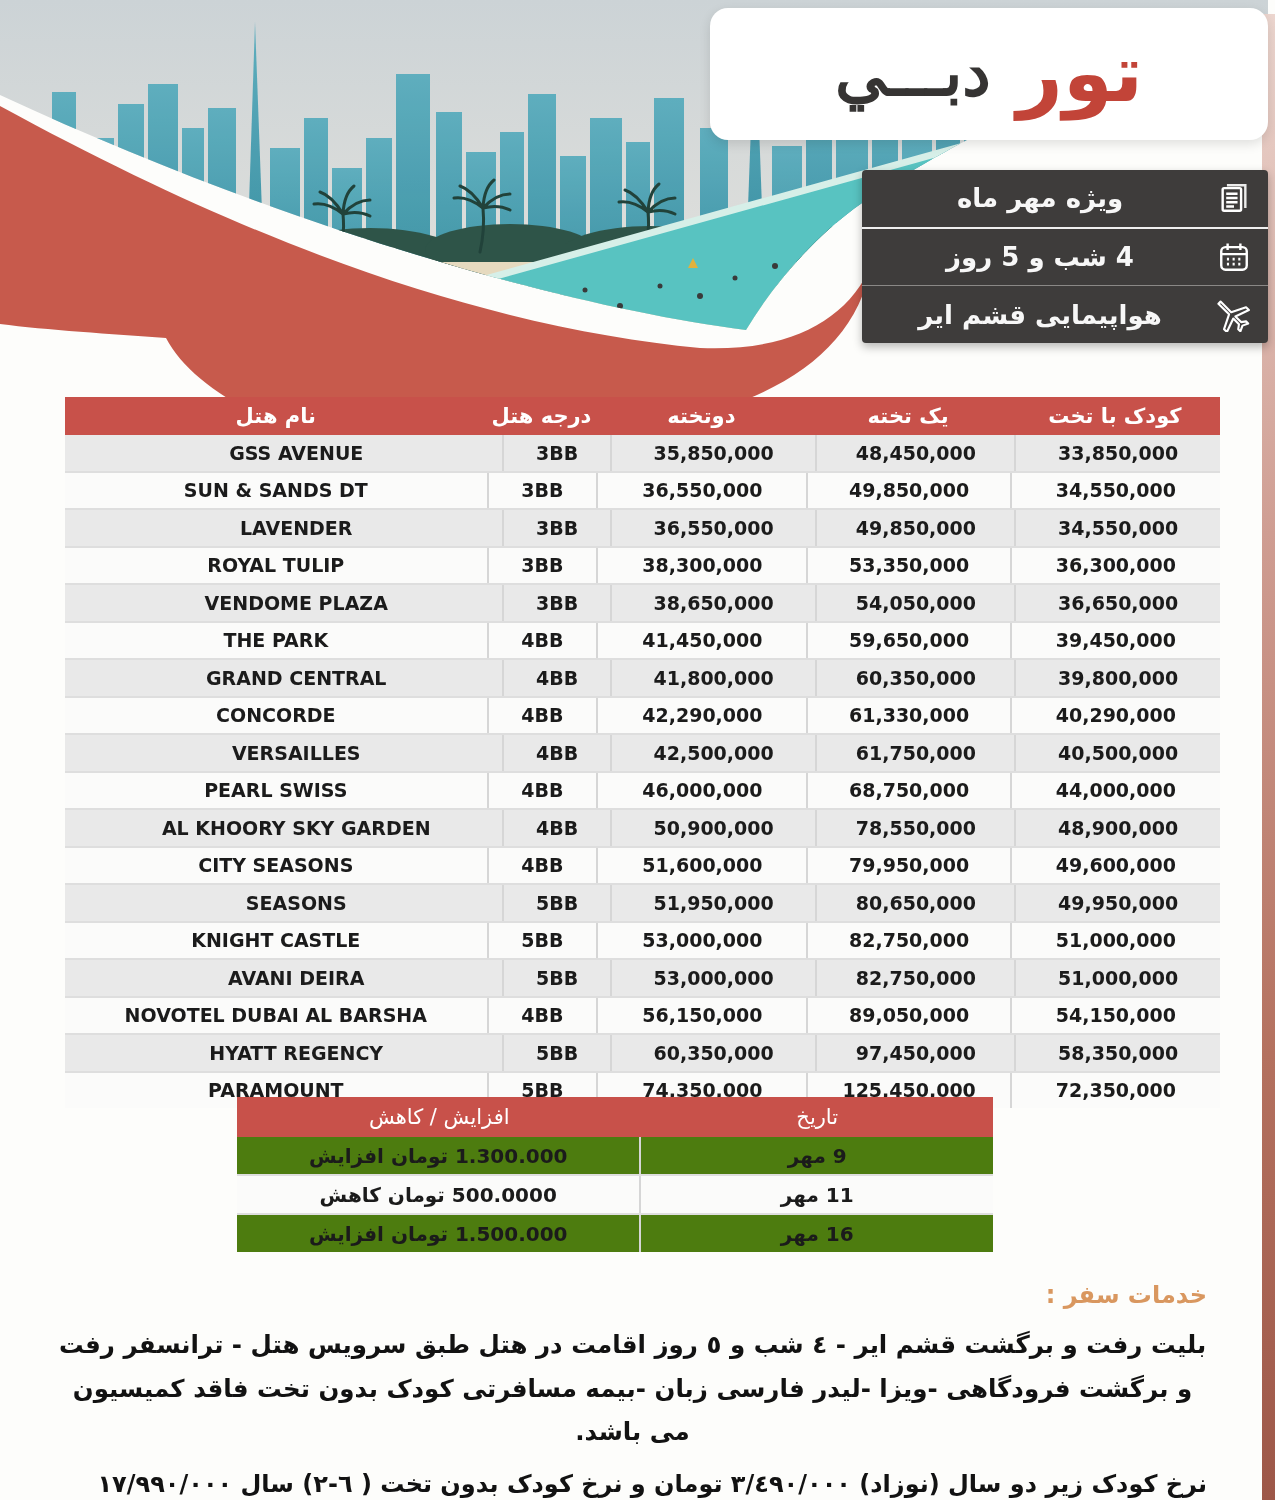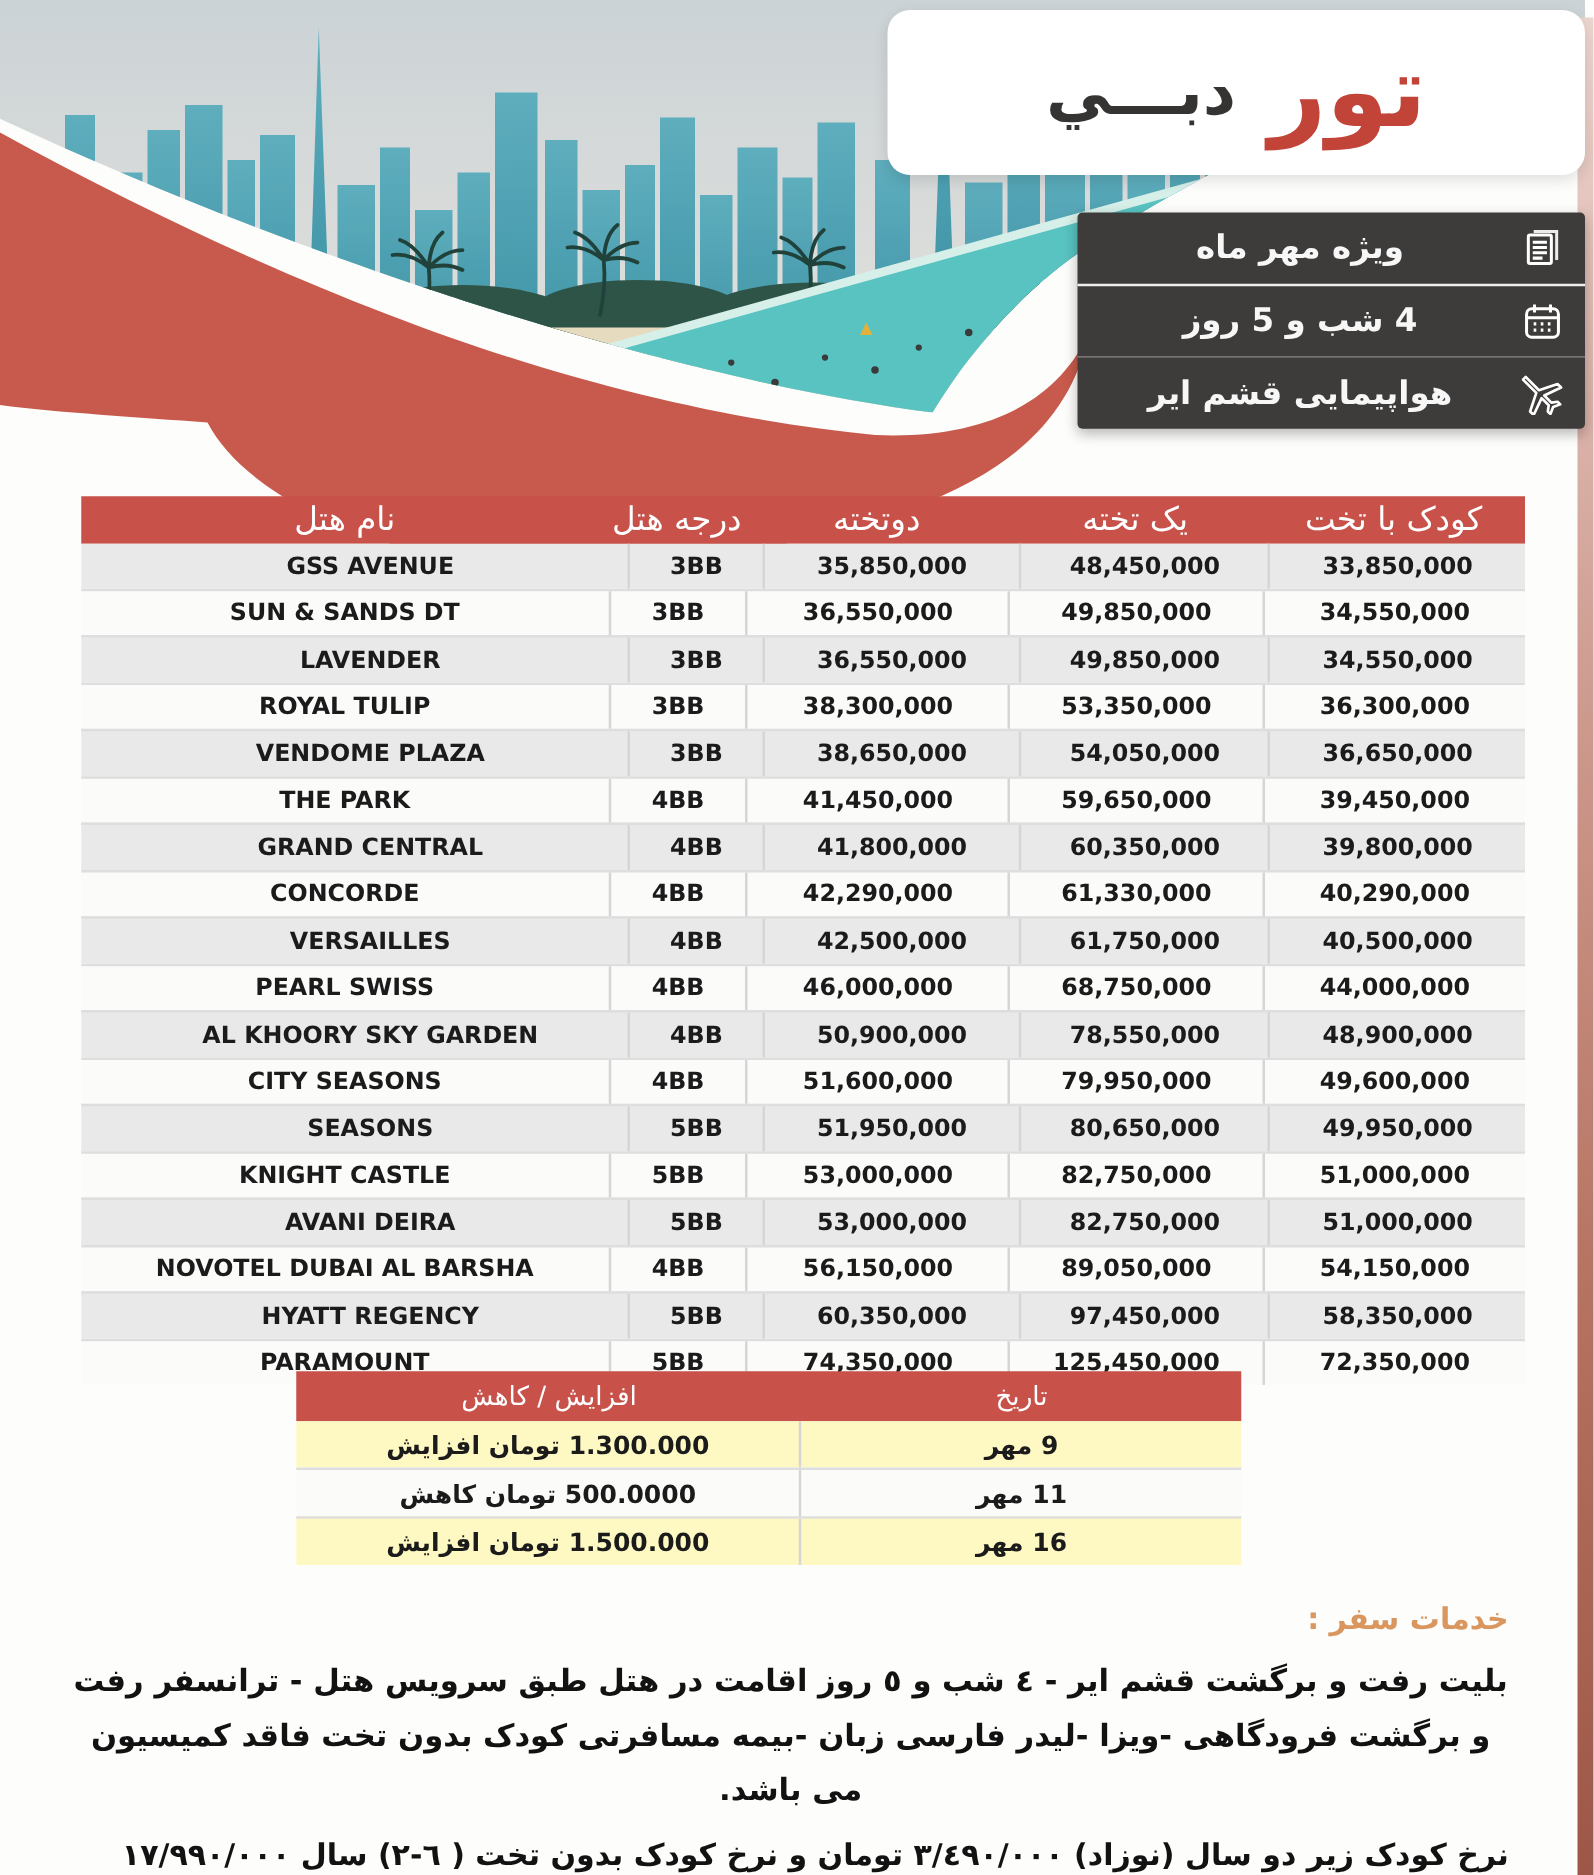--- a/index.html
+++ b/index.html
@@ -8,51 +8,51 @@
 
   
   .hero{position:absolute;left:0;top:0;width:1275px;height:470px;}
   .right-strip{position:absolute;right:0;top:14px;bottom:0;width:13px;
         background:linear-gradient(180deg,#ecd6cf 0%,#cf9d92 35%,#b4715f 70%,#9d5748 100%);}
 
   .title-box{position:absolute;left:710px;top:8px;width:558px;height:132px;background:#ffffff;
         border-radius:18px;display:flex;align-items:center;justify-content:center;gap:26px;
         direction:rtl;box-shadow:0 4px 12px rgba(0,0,0,.12);}
   .title-box .w1{color:#c24438;font-size:80px;font-weight:bold;line-height:1;}
-  .title-box .w2{color:#363433;font-size:52px;font-weight:bold;line-height:1;}
+  .title-box .w2{color:#363433;font-size:64px;font-weight:bold;line-height:1;font-family:Liberation Serif, serif;}
 
   .info-box{position:absolute;left:862px;top:170px;width:406px;height:173px;background:#3e3c3b;
         border-radius:4px;display:flex;flex-direction:column;color:#f7f7f7;
         box-shadow:0 4px 10px rgba(0,0,0,.28);}
   .info-row{flex:1;display:flex;direction:rtl;align-items:center;padding:0 14px;}
   .info-row + .info-row{border-top:1px solid #8a8886;}
   .info-row:nth-child(2){border-top:2px solid #efefef;}
   .info-icon{width:40px;height:34px;display:flex;align-items:center;justify-content:center;flex:none;margin-left:10px;}
   .info-label{flex:1;text-align:center;font-size:26px;font-weight:bold;letter-spacing:0;}
 
   
   .main-table{position:absolute;left:65px;top:397px;width:1155px;}
   .t-head{display:flex;background:#c8514a;height:38px;}
-  .t-head .t-cell{color:#ffffff;font-size:26px;font-weight:normal;}
+  .t-head .t-cell{color:#ffffff;font-size:21px;font-weight:bold;}
   .t-row{display:flex;height:35.5px;background:#fbfbfa;}
   .t-row + .t-row{border-top:2px solid #dedede;}
   .t-row.alt{background:#e9e9e9;padding-left:25px;}
   .t-cell{display:flex;align-items:center;justify-content:center;box-sizing:border-box;
         font-size:19px;font-weight:bold;color:#1b1b1b;direction:rtl;}
   .t-body .t-cell{border-left:2px solid #d6d6d6;}
   .t-body .t-cell:first-child{border-left:none;}
   .c1{width:36.5%;} .c2{width:9.5%;} .c3{width:18.2%;} .c4{width:17.6%;} .c5{width:18.2%;}
 
   
   .date-table{position:absolute;left:237px;top:1097px;width:756px;}
   .d-head{display:flex;background:#c8514a;height:40px;}
   .d-head .d-cell{color:#ffffff;font-size:21px;font-weight:normal;}
   .d-row{display:flex;height:37px;background:#fbfbfa;}
   .d-row + .d-row{border-top:2px solid #dedede;}
-  .d-row.alt{background:#fef9c3;}
+  .d-row.alt{background:#4d7c0f;}
   .d-cell{display:flex;align-items:center;justify-content:center;box-sizing:border-box;
         font-size:20px;font-weight:bold;color:#1b1b1b;direction:rtl;}
   .d-body .d-cell:first-child{border-right:2px solid #d6d6d6;}
   .dc1{width:53.5%;} .dc2{width:46.5%;}
 
   
   .services{position:absolute;left:58px;right:68px;top:1281px;direction:rtl;color:#121212;}
   .svc-title{text-align:right;color:#d9975f;font-size:24px;font-weight:bold;}
   .svc-p1{margin-top:14px;text-align:center;font-size:24.5px;font-weight:bold;line-height:1.78;}
   .svc-p2{margin-top:16px;text-align:right;font-size:24px;font-weight:bold;}

